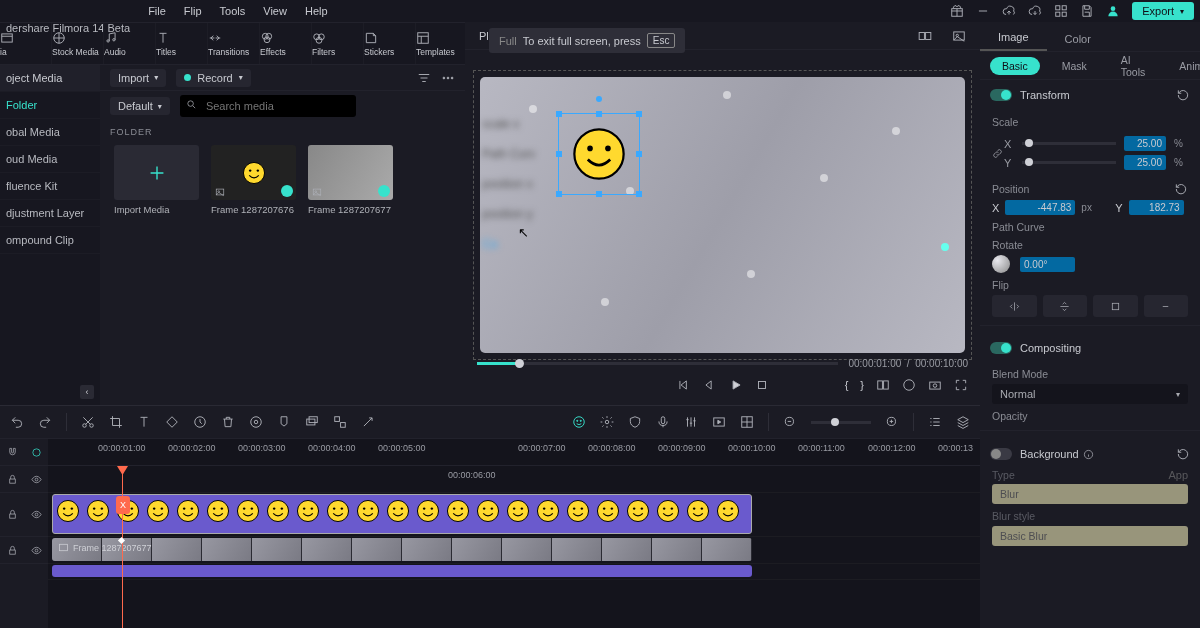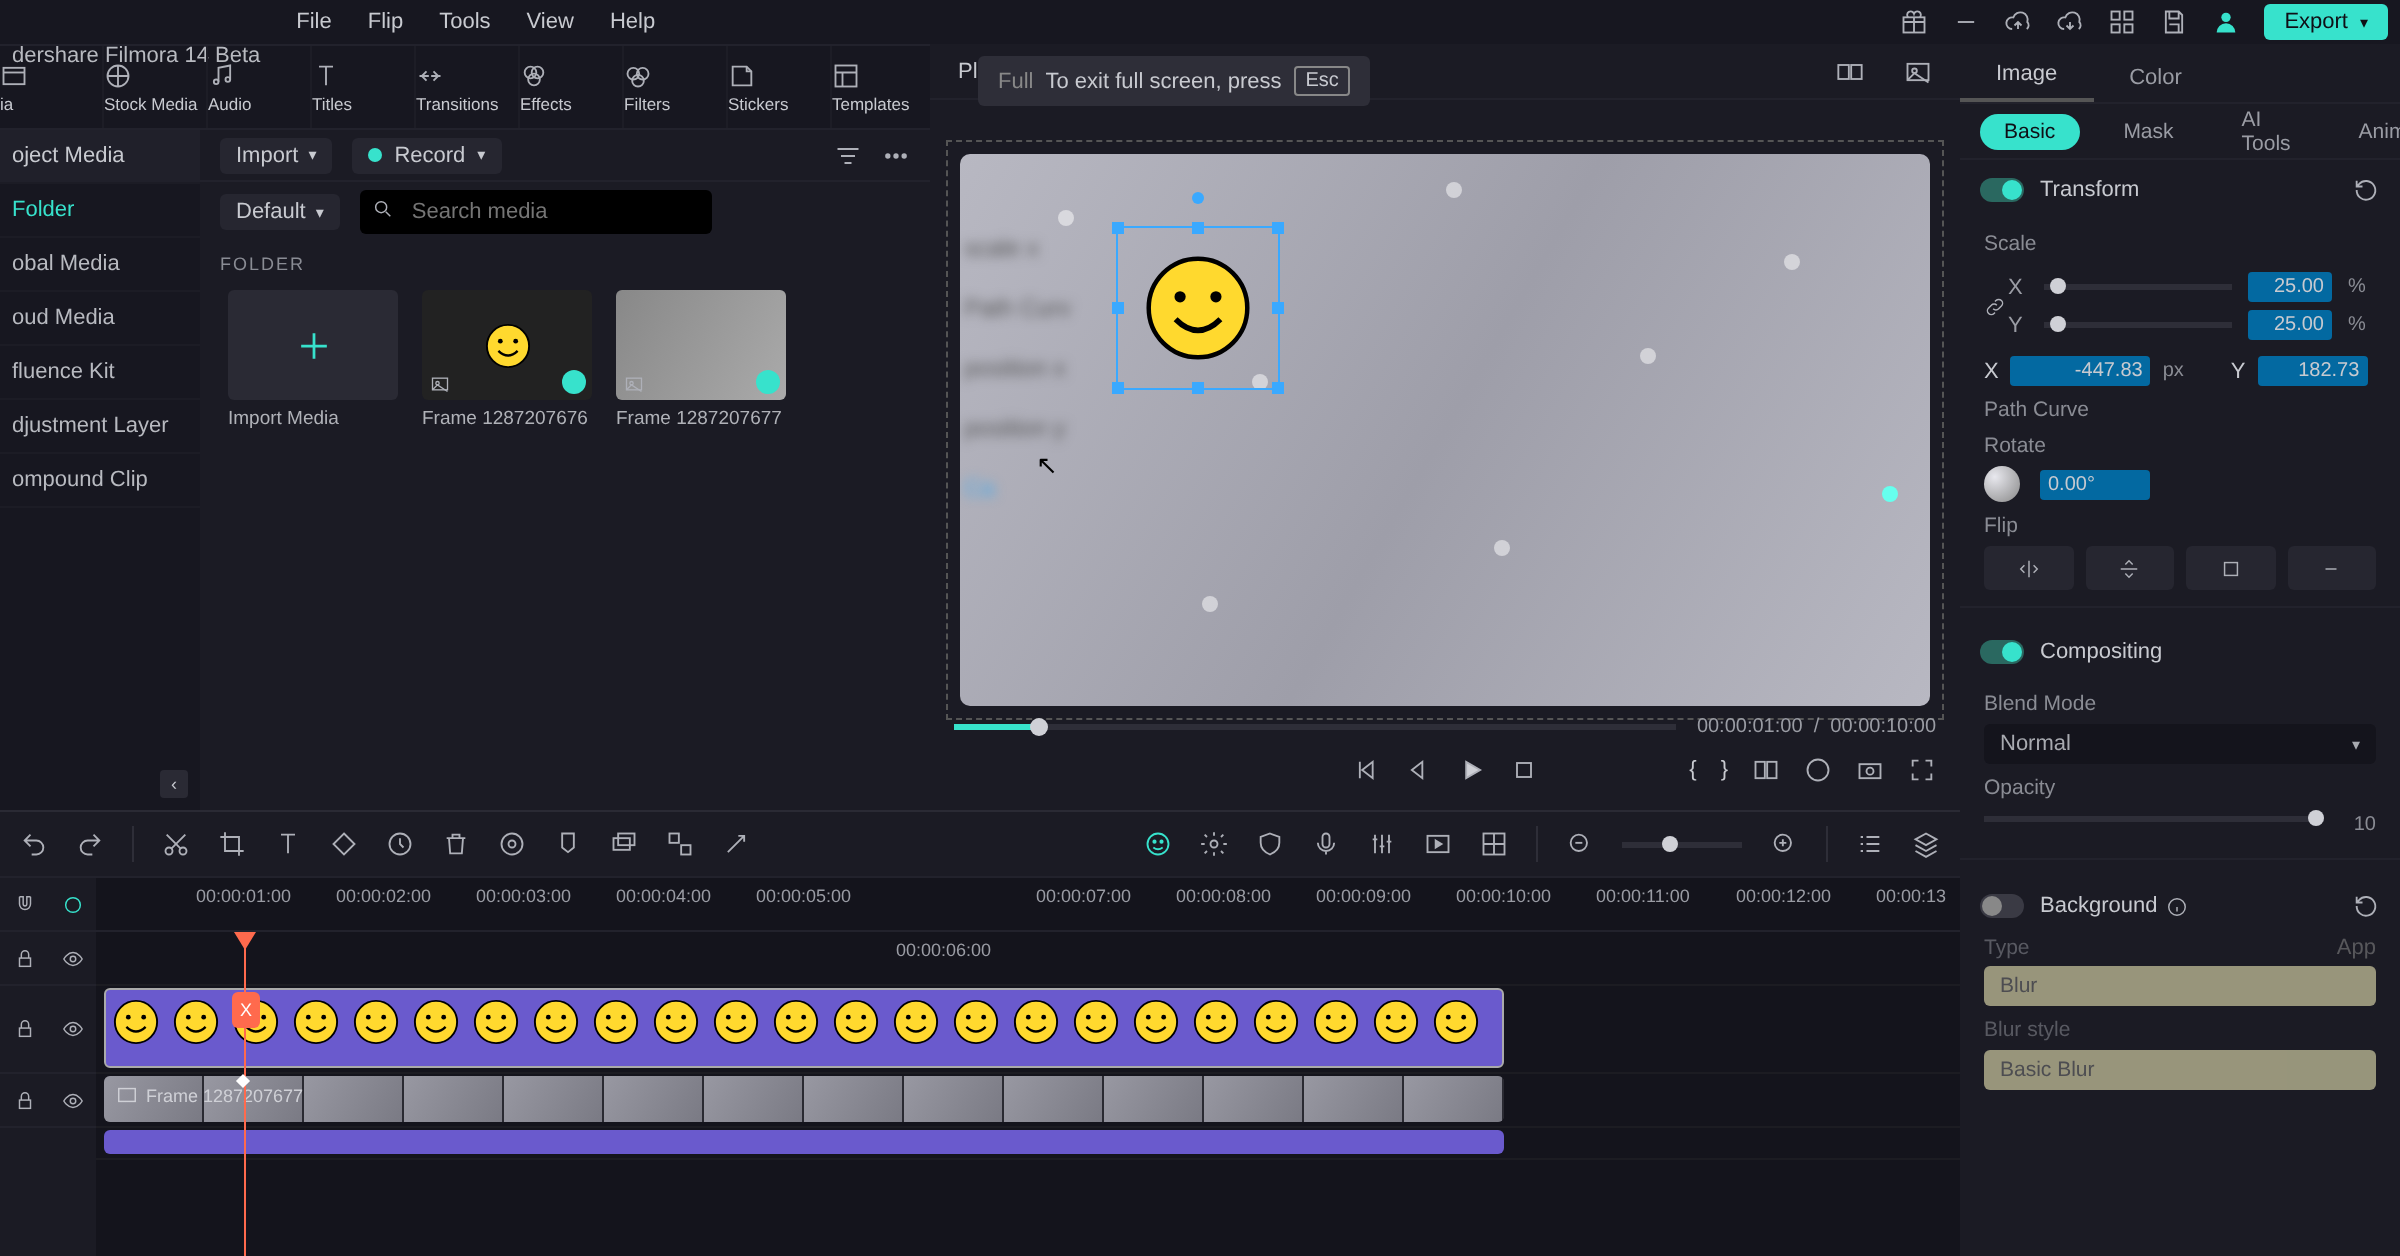--- a/index.html
+++ b/index.html
@@ -472,20 +472,26 @@
             <span class="axis">Y</span>
             <div class="track">
               <div class="knob"></div>
             </div>
             <input class="numbox" value="25.00" style="">
             <span class="unit">%</span>
           </div>
       </div>
     </div>
 
+    <div class="section-hd" style="padding:8px 0 0;">
+      <span class="lbl" style="margin:0">Position</span>
+      <svg class="icon reset" viewBox="0 0 24 24">
+          <path d="M4 12a8 8 0 1 0 2-5l-2 2M4 4v5h5"></path>
+        </svg>
+    </div>
     <div class="pos-row">
       <span class="axis">X</span>
         <input class="numbox" style="width: 70px;" value="-447.83">
         <span class="unit">px</span>
       <span style="width:8px"></span>
       <span class="axis">Y</span>
         <input class="numbox" style="width: 55px;" value="182.73">
     </div>
 
     <div class="lbl">Path Curve</div>
@@ -527,26 +533,20 @@
     <span>Compositing</span>
   </div>
   <div class="body">
     <div class="lbl">Blend Mode</div>
     <div class="sel-box">
         <span>Normal</span>
         <span class="spacer"></span>
         <span style="font-size:8px">▾</span>
       </div>
     <div class="lbl">Opacity</div>
-    <div class="slider-row">
-        <div class="track op-track" style="flex:1;">
-          <div class="knobR"></div>
-        </div>
-        <span class="unit" style="width:18px;text-align:right">10</span>
-      </div>
     <hr>
   </div>
 
   <div class="section-hd">
     <div class="toggle-off"></div>
     <span>Background</span>
     <svg class="icon-sm" style="margin-left:4px" viewBox="0 0 24 24">
         <circle cx="12" cy="12" r="9"></circle>
         <path d="M12 8v.01M12 12v5"></path>
       </svg>

